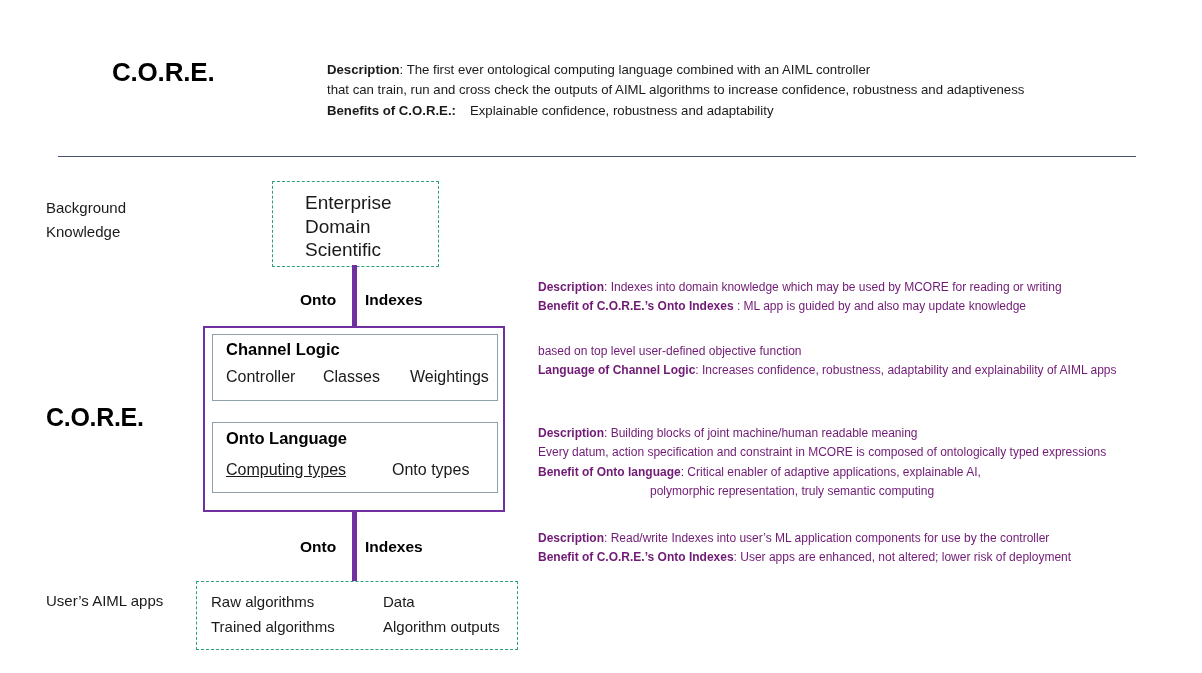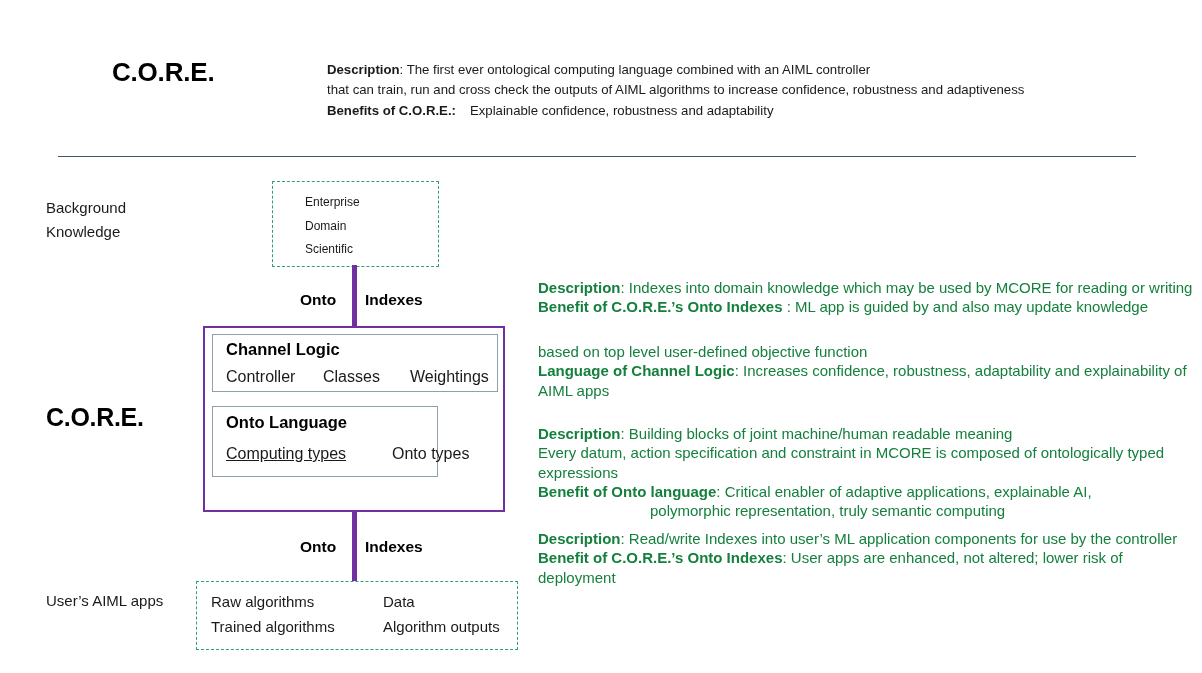--- a/index.html
+++ b/index.html
@@ -77,21 +77,21 @@
   .box-knowledge {
     left: 272px;
     top: 181px;
     width: 167px;
     height: 86px;
   }
   .box-knowledge .lines {
     position: absolute;
     left: 32px;
     top: 9px;
-    font-size: 12px;
+    font-size: 19px;
     line-height: 23.5px;
     color: #1a1a1a;
   }
   .box-userapps {
     left: 196px;
     top: 581px;
     width: 322px;
     height: 69px;
     padding-left: 36px;
   }
@@ -142,26 +142,26 @@
   
   .inner-box {
     border: 1.1px solid #8ea0ab;
     background: #ffffff;
     box-sizing: border-box;
   }
   .box-channel {
     left: 212px;
     top: 334px;
     width: 286px;
-    height: 58px;
+    height: 67px;
   }
   .box-onto {
     left: 212px;
-    top: 406px;
-    width: 226px;
+    top: 422px;
+    width: 286px;
     height: 71px;
   }
   .inner-head {
     position: absolute;
     left: 13px;
     top: 5px;
     font-size: 16.5px;
     font-weight: bold;
     color: #000;
     white-space: nowrap;
@@ -176,23 +176,23 @@
   }
   .box-channel .inner-row { top: 33px; }
   .box-onto .inner-row { top: 38px; }
   .inner-row .seg { display: inline-block; }
   .box-channel .inner-row .s1 { width: 97px; }
   .box-channel .inner-row .s2 { width: 87px; }
   .box-onto .inner-row .s1 { width: 166px; text-decoration: underline; }
 
   
   .desc {
-    font-size: 15px;
+    font-size: 12px;
     line-height: 19.3px;
-    color: #15803d;
+    color: #701a75;
     width: 660px;
   }
   .desc .lbl { font-weight: bold; }
   .desc-indexes-top { left: 538px; top: 278px; }
   .desc-channel     { left: 538px; top: 342px; }
   .desc-onto        { left: 538px; top: 424px; }
   .desc-indexes-bot { left: 538px; top: 529px; }
   .indent { display: inline-block; width: 112px; }
 </style>
 </head>

